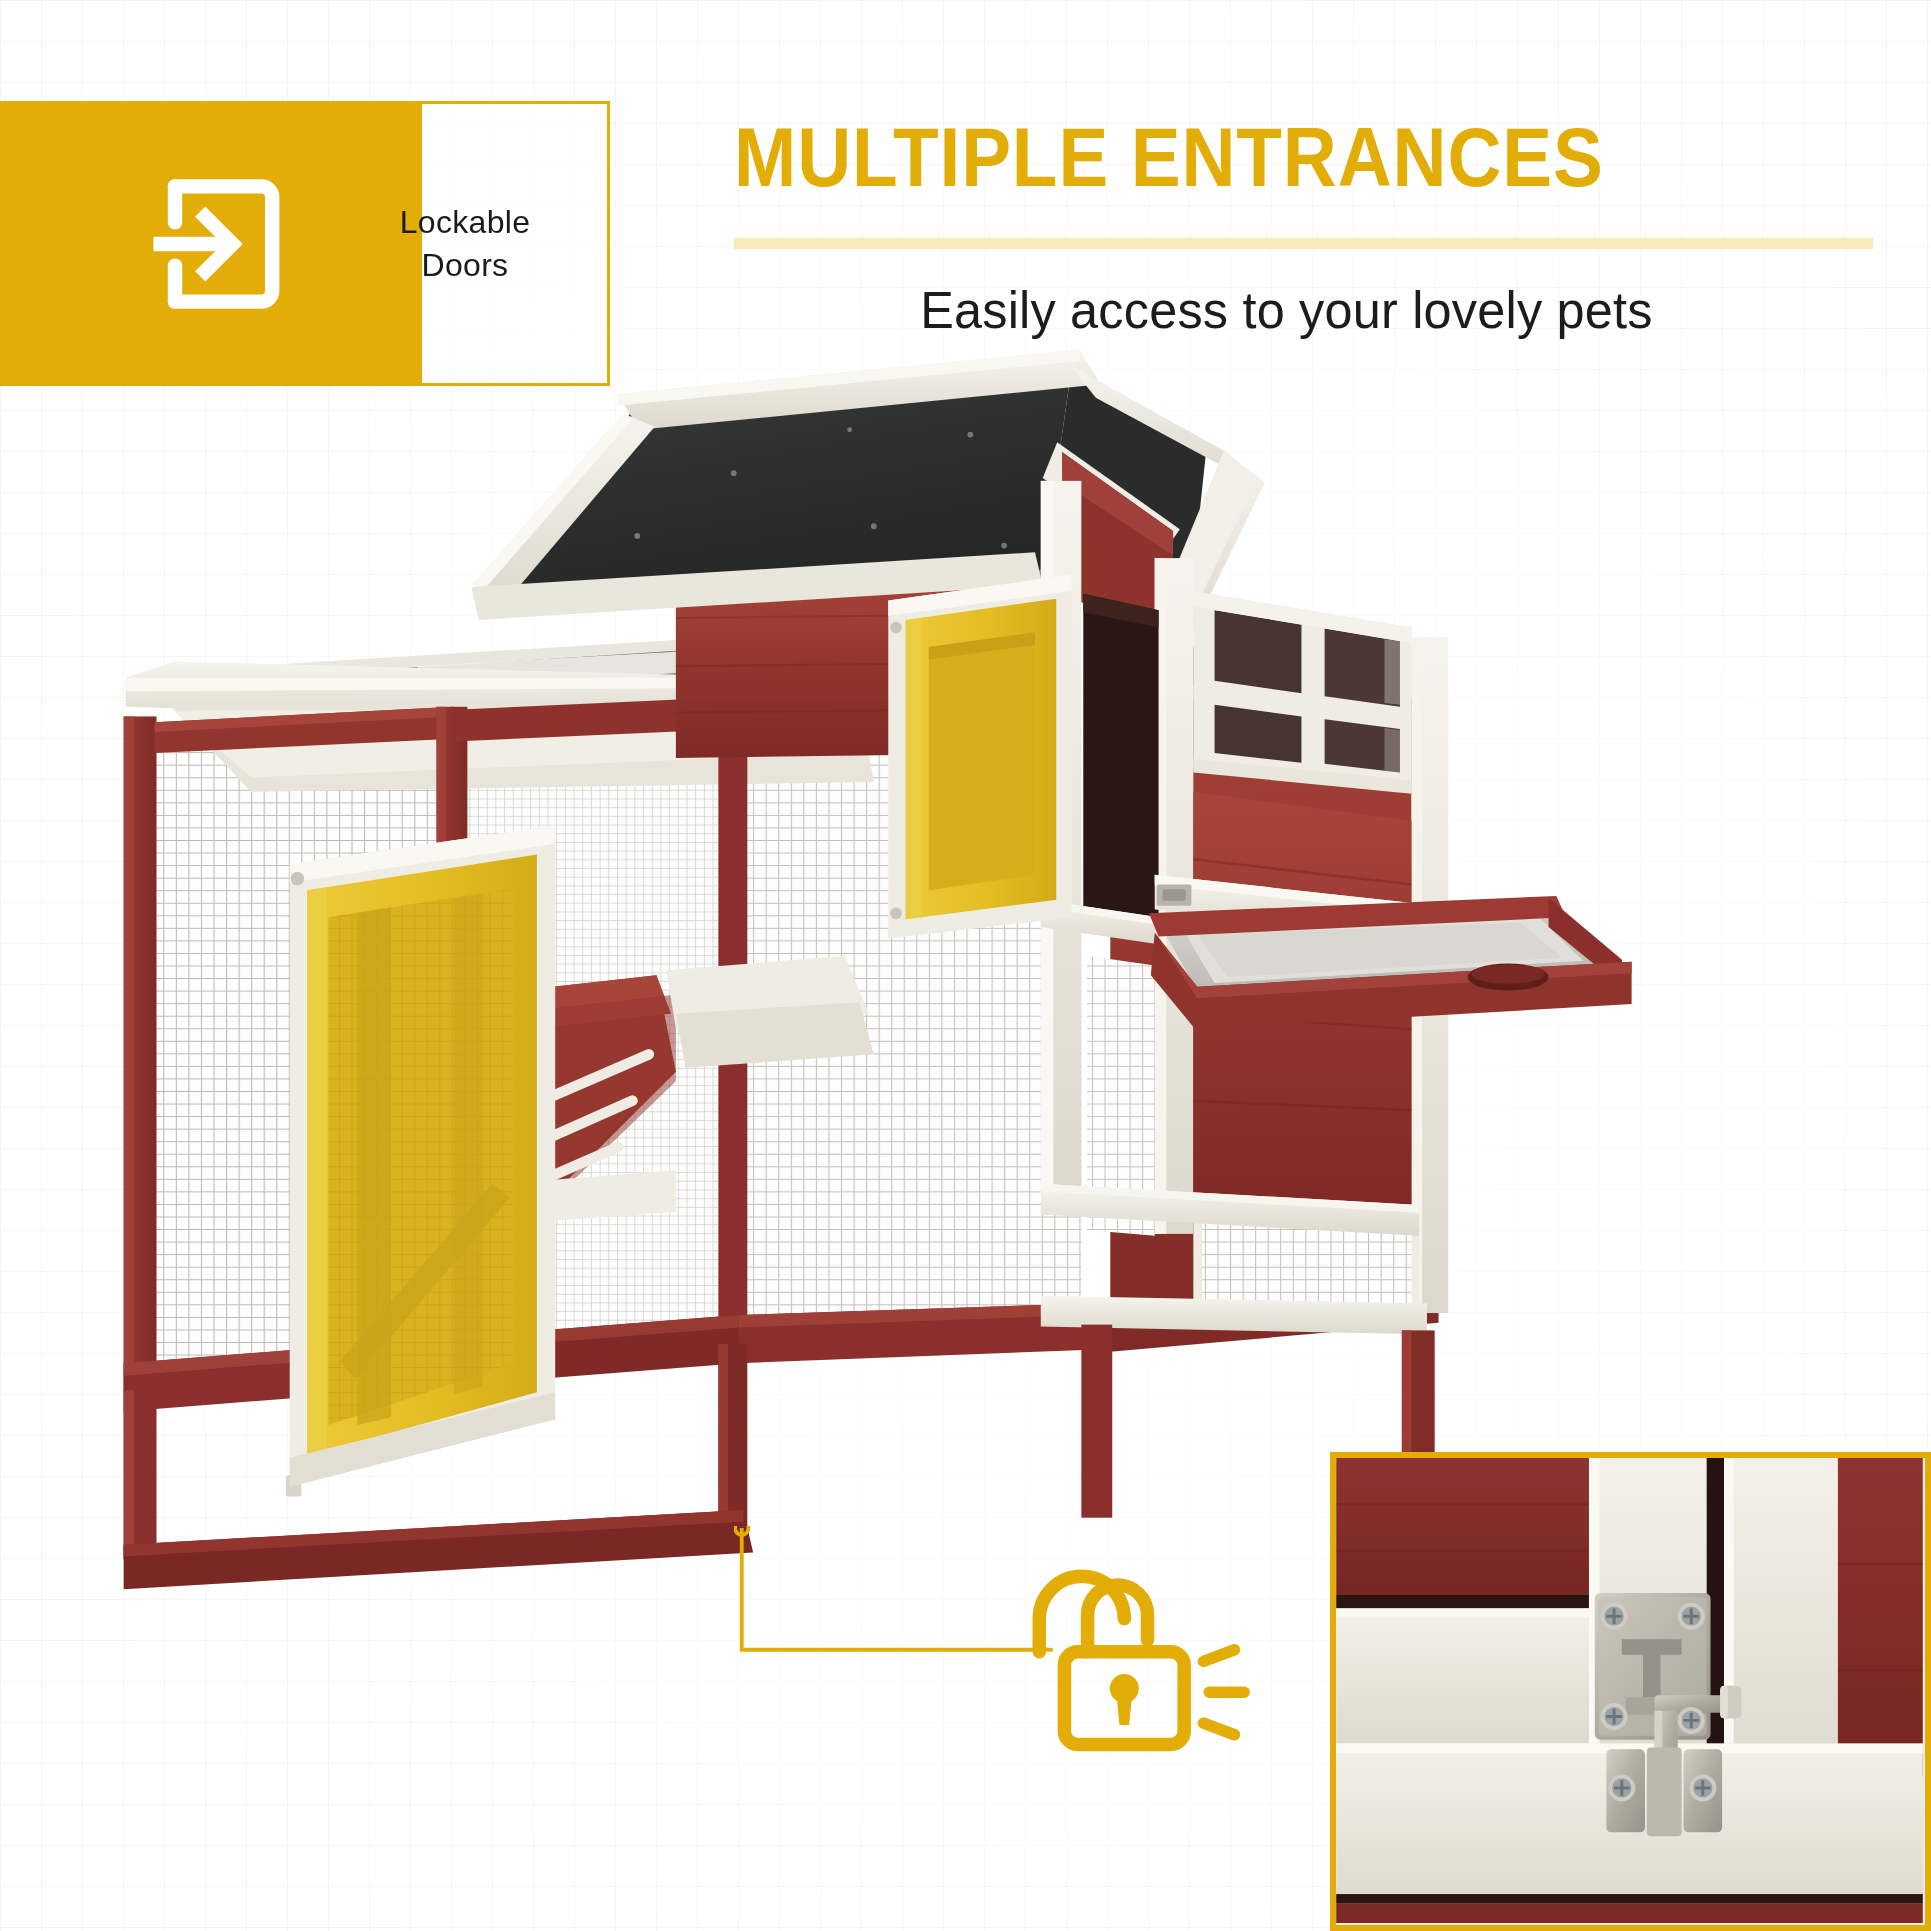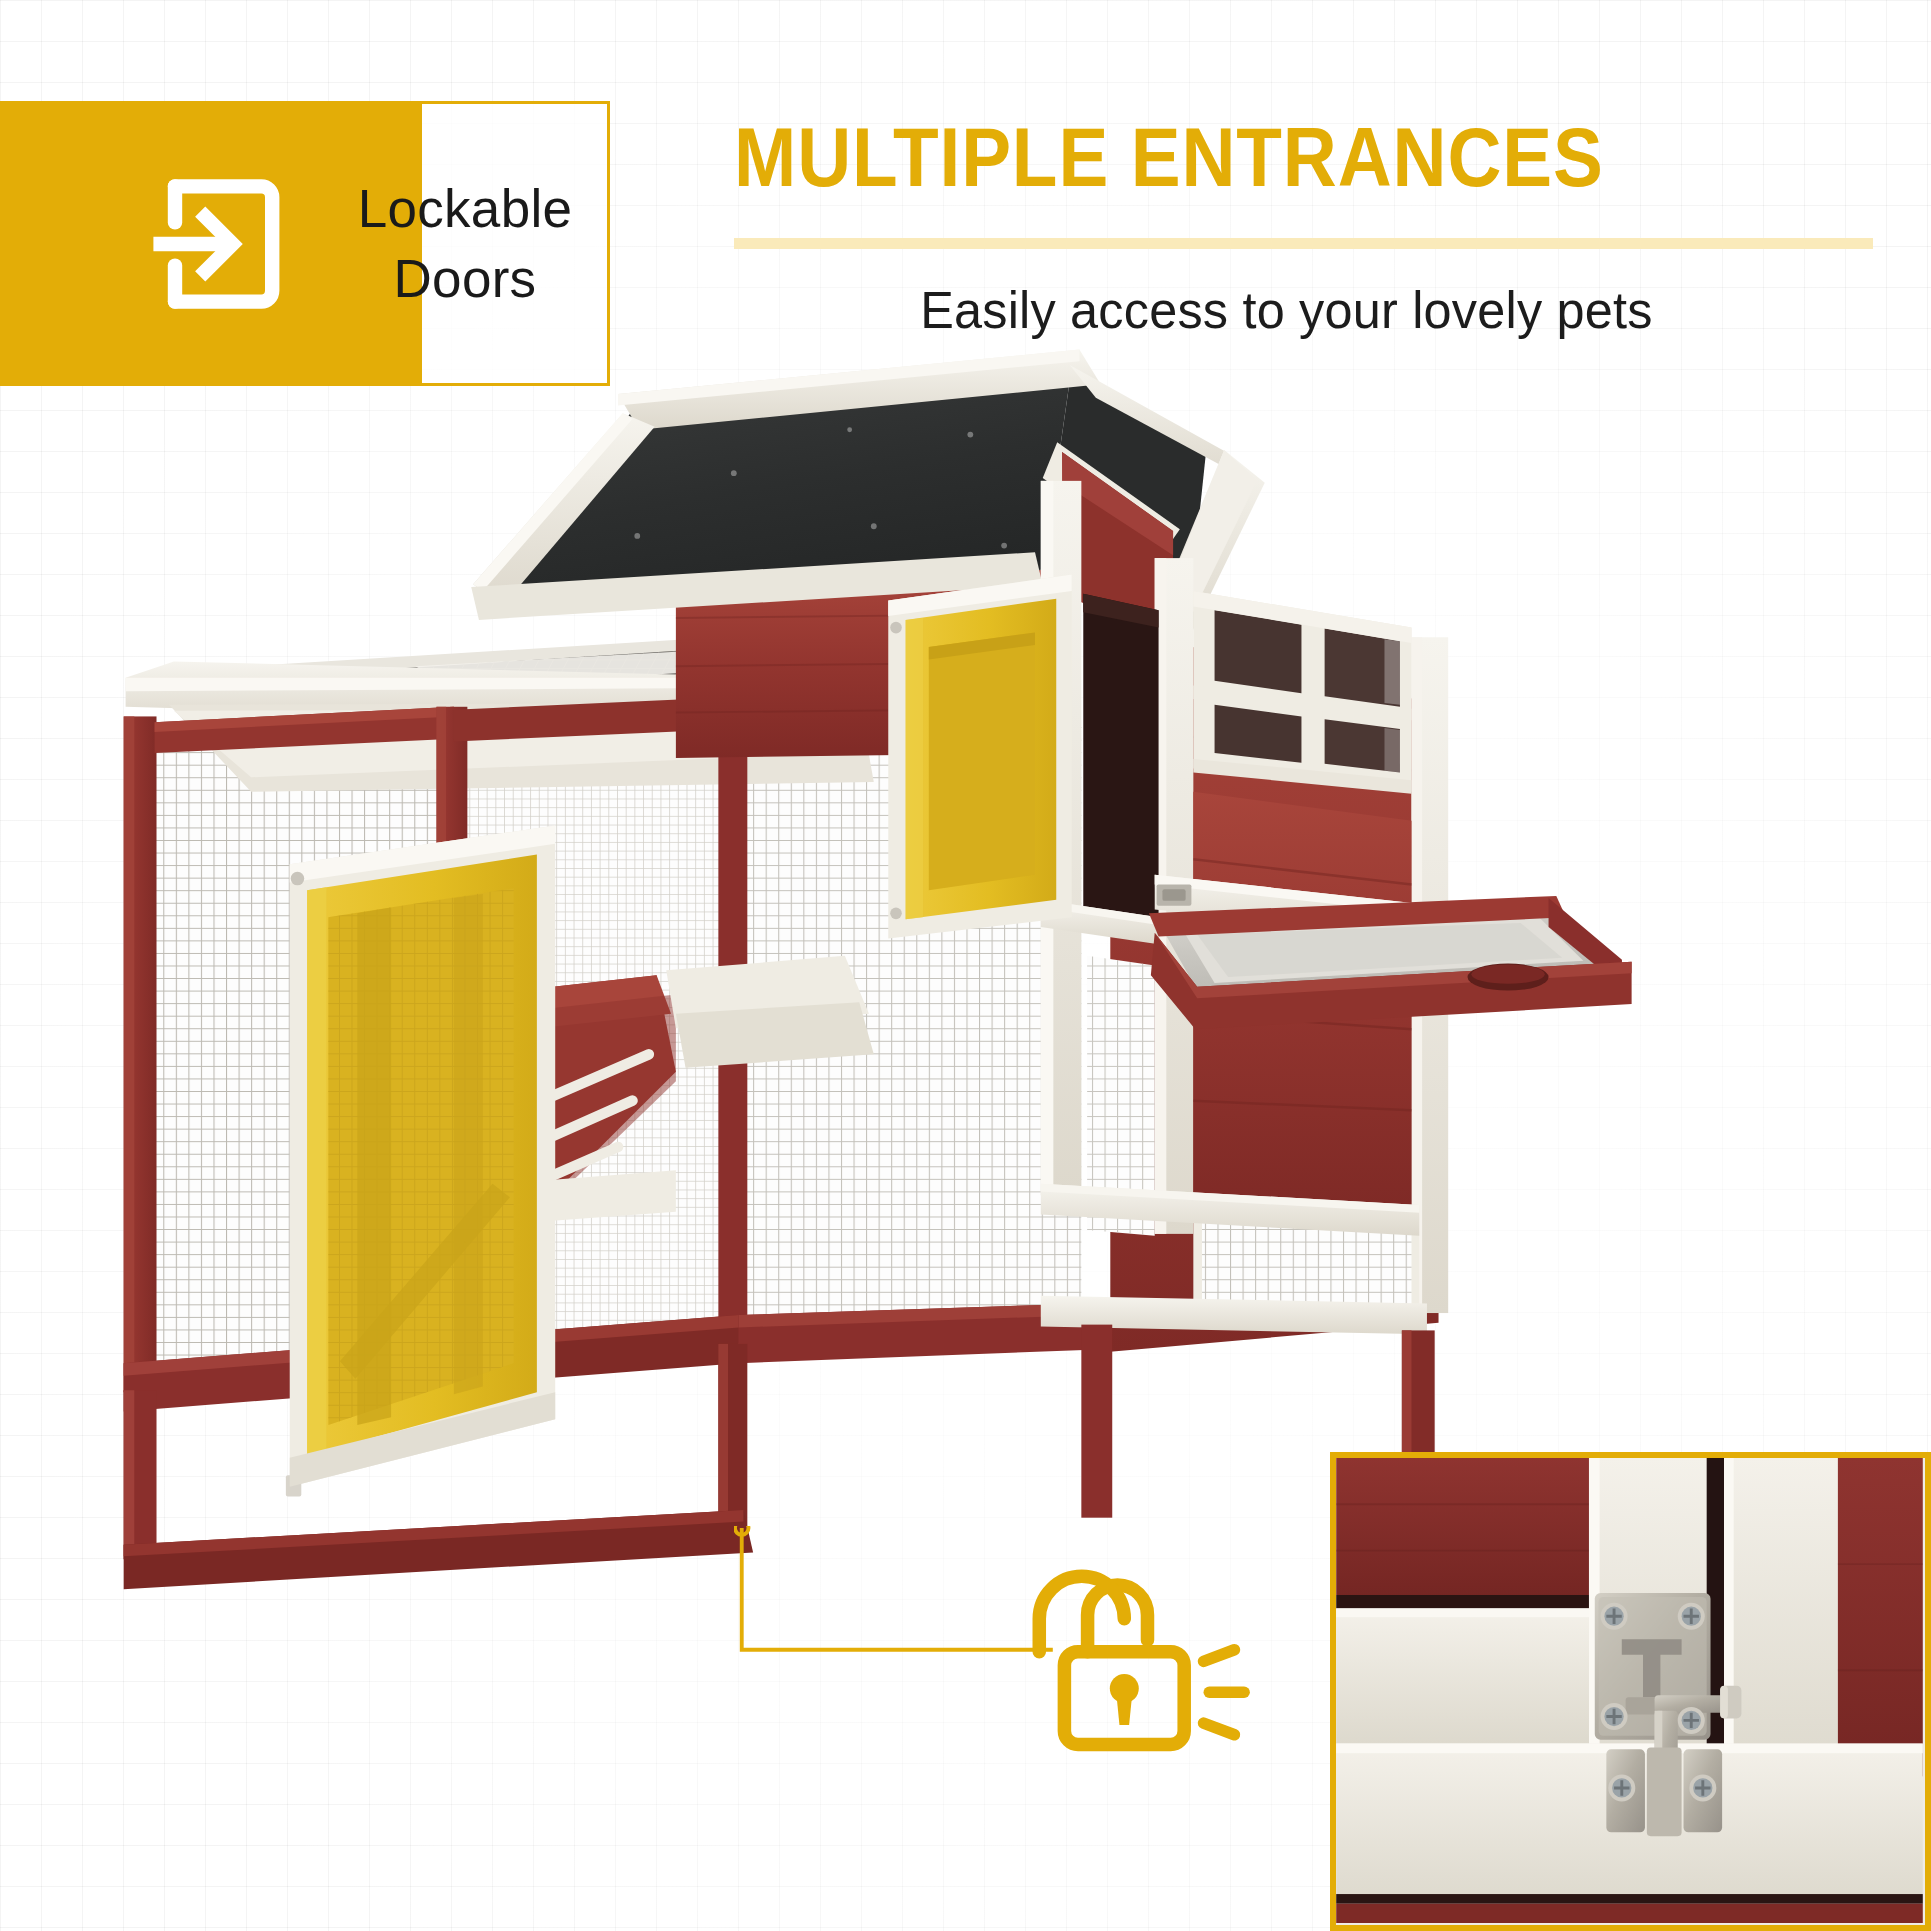--- a/index.html
+++ b/index.html
@@ -39,21 +39,21 @@
   #badge-white {
     position:absolute; left:422px; top:0; width:188px; height:285px;
     background: rgba(255,255,255,0.80);
     border-top:3.9px solid #e3ad07;
     border-right:3.9px solid #e3ad07;
     border-bottom:3.9px solid #e3ad07;
   }
   #badge-label {
     position:absolute; left:319px; top:0; width:292px; height:285px;
     display:flex; flex-direction:column; align-items:center; justify-content:center;
-    font-size:53px; font-weight:400; color:#1a1a1a; line-height:1.32;
+    font-size:32px; font-weight:400; color:#1a1a1a; line-height:1.32;
     letter-spacing:0.3px; text-align:center; white-space:pre-line;
   }
   .enter-icon { width:180px; height:180px; display:block; }
 
   #title {
     position:absolute; left:734px; top:116px; width:1139px;
     font-size:83px; font-weight:700; color:#e3ad07;
     letter-spacing:1px; line-height:1; text-align:left;
     transform: scaleX(0.90); transform-origin: left center;
   }

